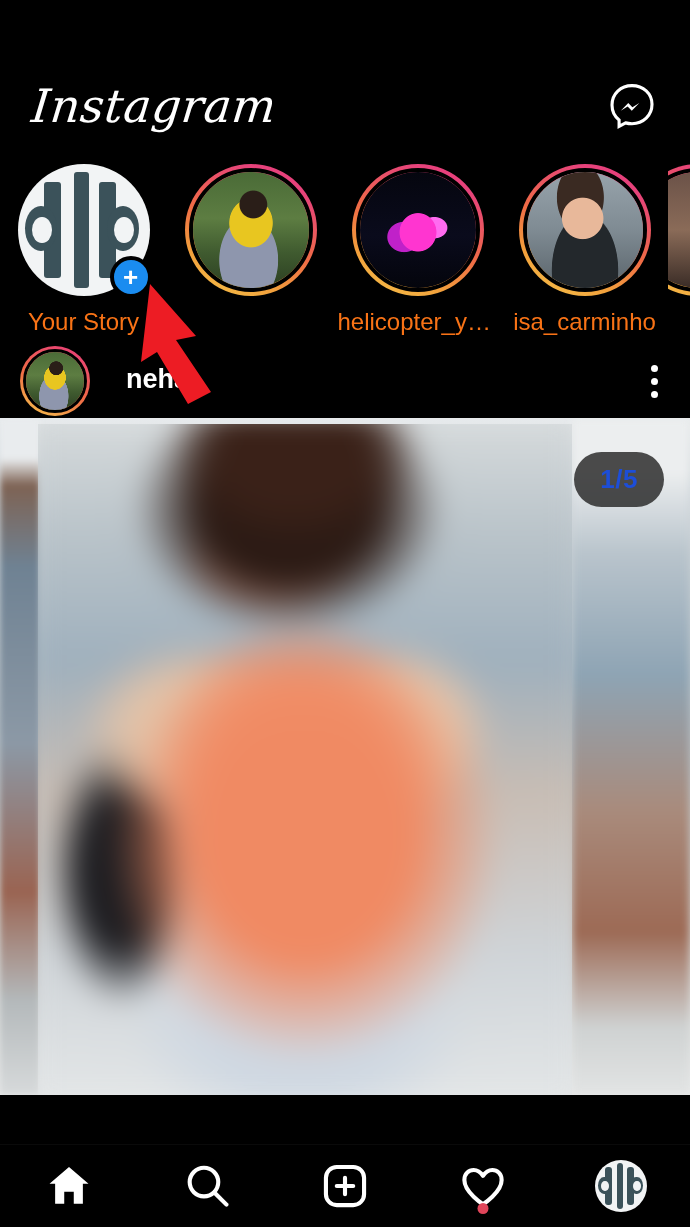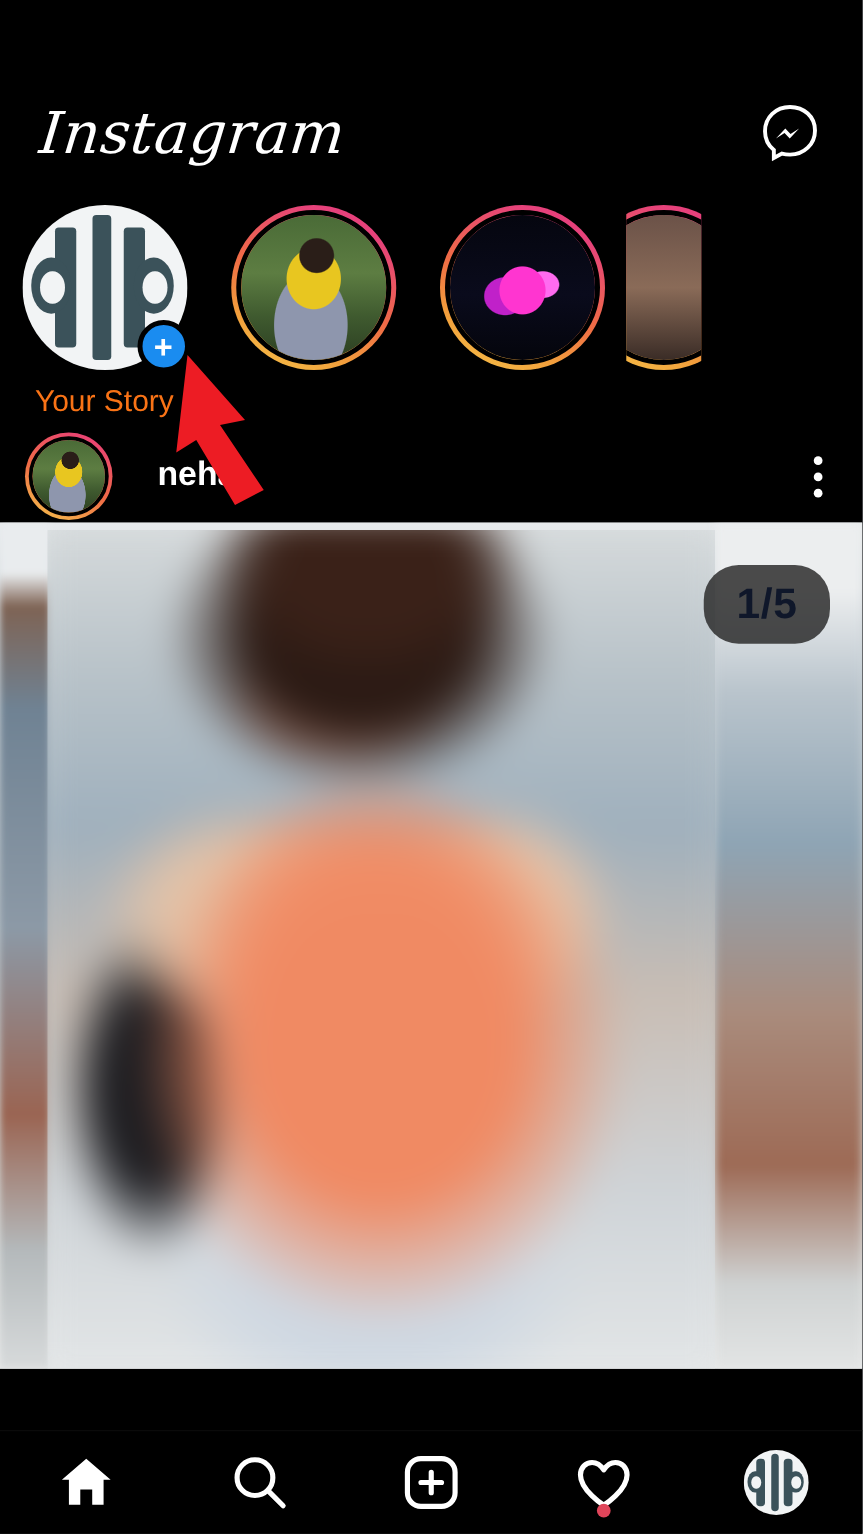--- a/index.html
+++ b/index.html
@@ -162,21 +162,21 @@
       radial-gradient(ellipse 100px 90px at 66% 46%, #e6c6ab 0 55%, rgba(230,198,171,0) 100%),
       radial-gradient(ellipse 70px 130px at 17% 66%, #1c1c20 0 55%, rgba(28,28,32,0) 100%),
       radial-gradient(ellipse 170px 110px at 49% 88%, #cfd8e2 0 55%, rgba(207,216,226,0) 100%),
       linear-gradient(180deg,#d8dcdd 0%,#b9c3c9 18%,#9fb0bd 36%,#c8bdb4 55%,#cfd4d8 78%,#e4e7e8 100%);
     filter:blur(14px);
     transform:scale(1.04);
   }
   .count-pill {
     position:absolute; right:26px; top:34px;
     background:rgba(38,38,38,0.82);
-    color:#0f172a; font-size:34px; font-weight:700;
+    color:#1d4ed8; font-size:26px; font-weight:700;
     padding:12px 26px; border-radius:28px;
     letter-spacing:0.5px;
   }
 
   
   .bottomnav {
     position:absolute; left:0; bottom:0; width:690px; height:83px;
     background:#000; display:flex; align-items:center; justify-content:space-around;
     border-top:1px solid #0a0a0a;
   }
@@ -231,22 +231,31 @@
         </div>
       </div>
     </div>
 
     <div class="story">
       <div class="ring">
         <div class="ring-inner">
           <div class="ph-heli"></div>
         </div>
       </div>
-    </div>
-
+      <div class="story-name">helicopter_ya...</div>
+    </div>
+
+    <div class="story">
+      <div class="ring">
+        <div class="ring-inner">
+          <div class="ph-isa"></div>
+        </div>
+      </div>
+      <div class="story-name">isa_carminho</div>
+    </div>
 
     <div class="story partial">
       <div class="ring">
         <div class="ring-inner">
           <div class="ph-five"></div>
         </div>
       </div>
       <div class="story-name"></div>
     </div>
   </div>

